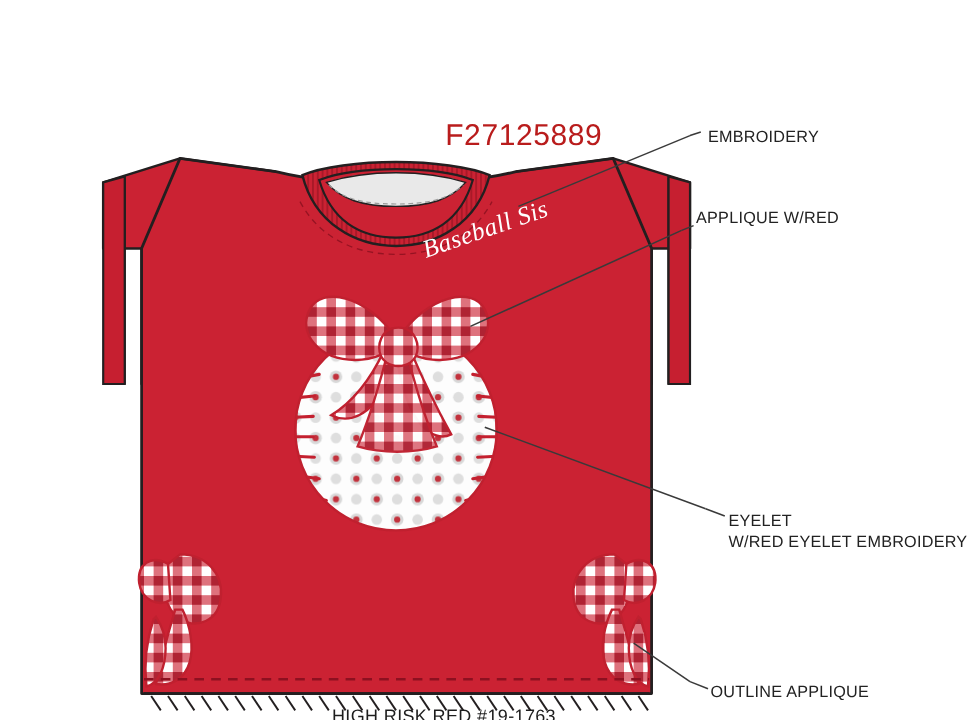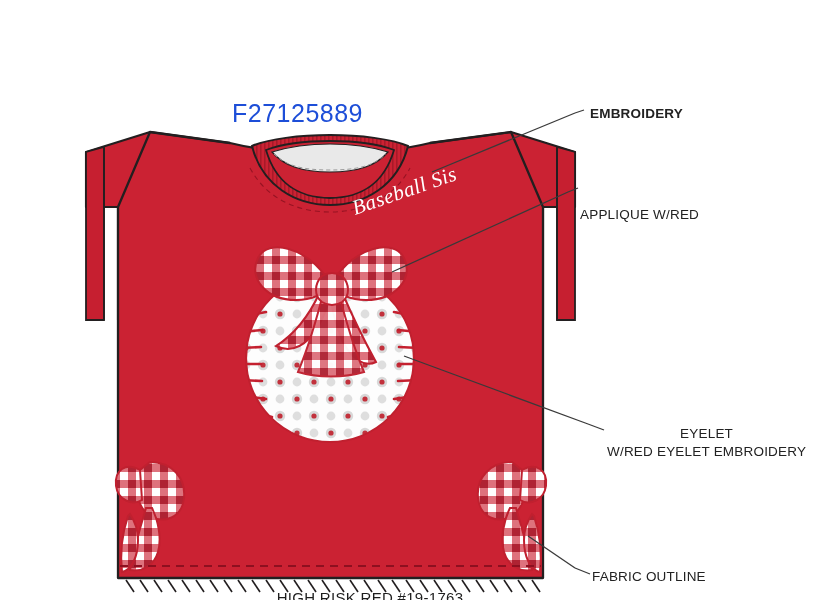--- a/index.html
+++ b/index.html
@@ -4,32 +4,32 @@
 <style>
   html,body{margin:0;padding:0;}
   body{
     width:814px;height:600px;background:#ffffff;overflow:hidden;position:relative;
     font-family:"Liberation Sans",sans-serif;color:#2b2b2b;
   }
   #stage{position:absolute;left:0;top:0;width:814px;height:600px;}
   svg.layer{position:absolute;left:0;top:0;width:814px;height:600px;overflow:visible;}
 
   .style-code{
-    position:absolute;left:232px;top:99px;width:270px;text-align:left;
-    font-size:25px;letter-spacing:.5px;color:#1d4ed8;font-weight:400;
+    position:absolute;left:232px;top:99px;width:270px;text-align:right;
+    font-size:25px;letter-spacing:.5px;color:#b91c1c;font-weight:400;
   }
 
   .callout{
     position:absolute;font-size:13.5px;letter-spacing:.2px;color:#222;
     line-height:1.34;white-space:nowrap;
   }
-  .callout.r2{text-align:center;margin-top:33px;}
-  .co-emb{left:590px;top:105px;font-weight:bold;}
+  .callout.r2{text-align:center;}
+  .co-emb{left:590px;top:105px;}
   .co-app{left:580px;top:173px;text-align:left;}
-  .co-eye{left:607px;top:425px;text-align:center;}
+  .co-eye{left:607px;top:425px;}
   .co-fab{left:592px;top:568px;}
 
   .pantone{
     position:absolute;left:180px;top:589px;width:380px;text-align:center;
     font-size:15px;letter-spacing:.3px;color:#1d1d1d;
   }
 </style>
 </head>
 <body>
 
@@ -274,18 +274,18 @@
   <div class="callout co-app r2">
     <div>APPLIQUE W/RED</div>
   </div>
 
   <div class="callout co-eye">
     <div>EYELET</div>
     <div>W/RED EYELET EMBROIDERY</div>
   </div>
 
   <div class="callout co-fab">
-    <div>FABRIC OUTLINE</div>
+    <div>OUTLINE APPLIQUE</div>
   </div>
 
   <div class="pantone">HIGH RISK RED #19-1763</div>
 
 </div>
 
 </body></html>

